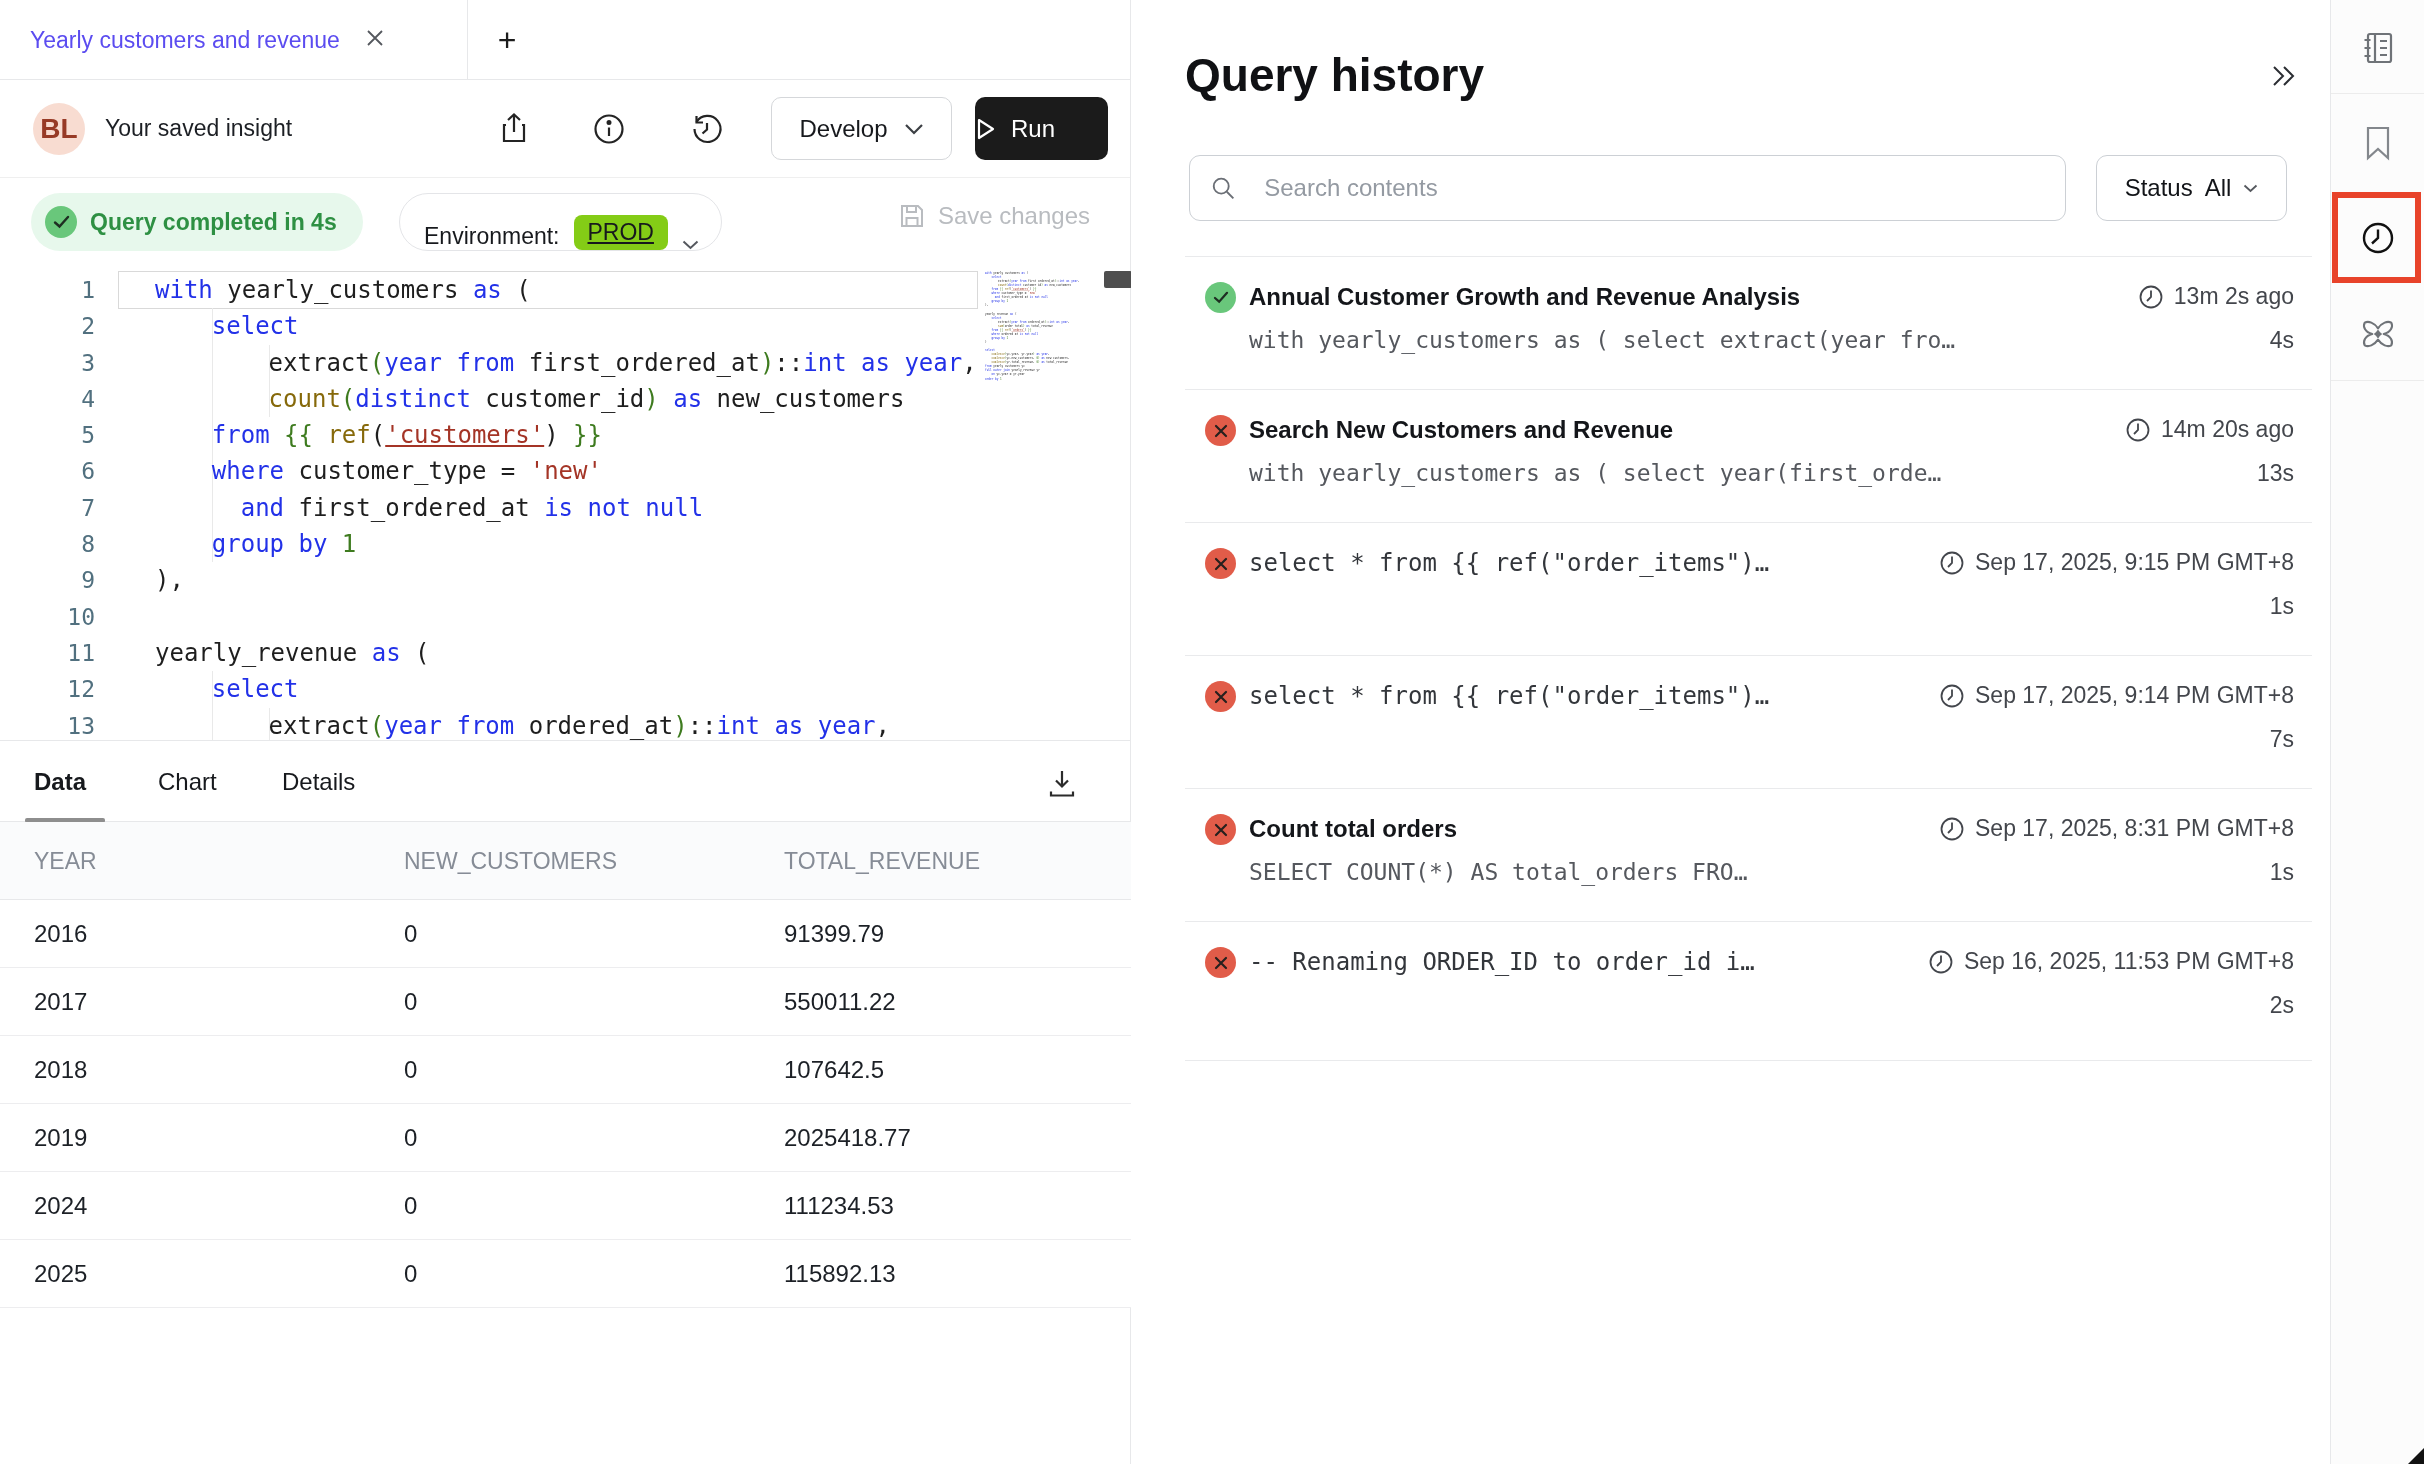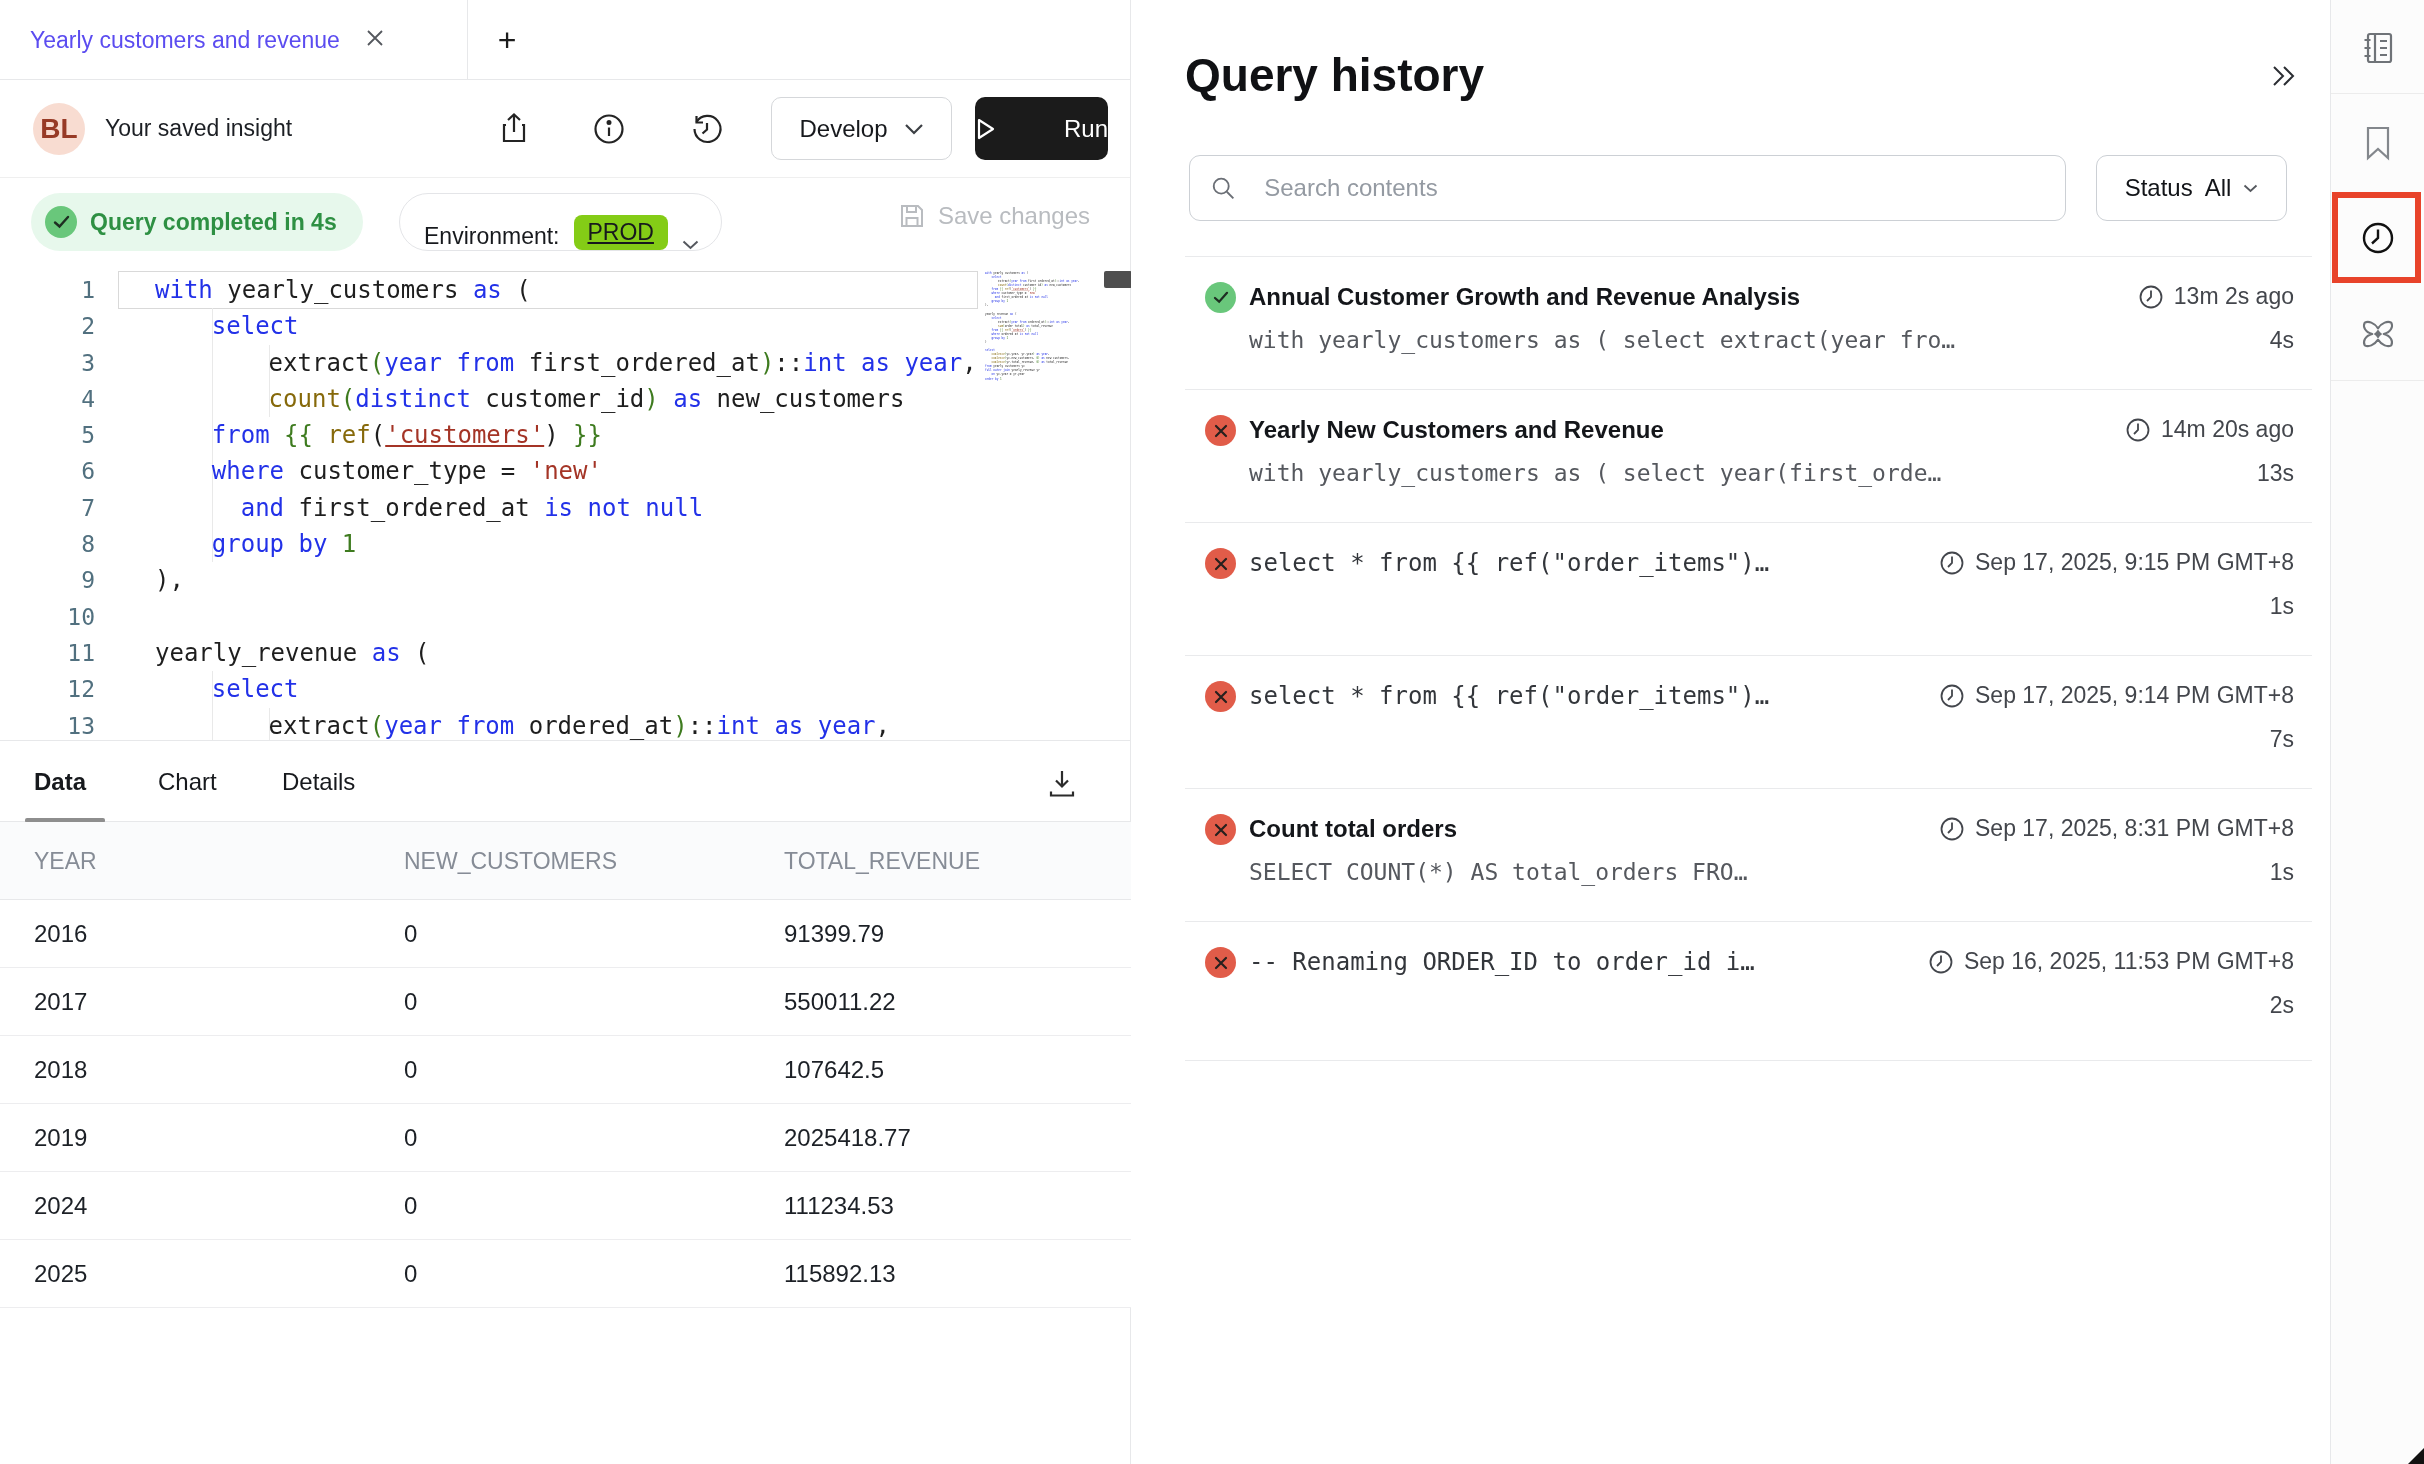--- a/index.html
+++ b/index.html
@@ -16,21 +16,21 @@
   .tab-close { color:#55585e; font-size:24px; line-height:1; padding:4px; }
   .tab-divider { position:absolute; left:467px; top:0; width:1px; height:80px; background:#e7e8ea; }
   .new-tab { position:absolute; left:487px; top:20px; width:40px; height:40px; font-size:32px; font-weight:300; color:#1c1c1c; display:flex; align-items:center; justify-content:center; }
 
   .toolbar { position:absolute; left:0; top:80px; width:100%; height:98px; border-bottom:1px solid #efefef; }
   .avatar { position:absolute; left:33px; top:23px; width:52px; height:52px; border-radius:50%; background:#f8dcd1; color:#973a26; font-size:28px; font-weight:700; display:flex; align-items:center; justify-content:center; }
   .doc-title { position:absolute; left:105px; top:35px; font-size:23px; color:#1c1f24; }
   .icon-btn { position:absolute; top:30px; width:38px; height:38px; display:flex; align-items:center; justify-content:center; cursor:pointer; }
   .icon-btn svg { stroke:#242424; }
   .btn-develop { position:absolute; left:771px; top:17px; width:181px; height:63px; border:1.5px solid #d5d7da; border-radius:10px; background:#fff; display:flex; align-items:center; justify-content:center; gap:16px; font-size:24px; color:#17191d; cursor:pointer; }
-  .btn-run { position:absolute; left:975px; top:17px; width:133px; height:63px; border-radius:10px; background:#1b1b1b; color:#fff; display:flex; align-items:center; justify-content:space-between; gap:14px; font-size:24px; cursor:pointer; }
+  .btn-run { position:absolute; left:975px; top:17px; width:133px; height:63px; border-radius:10px; background:#1b1b1b; color:#fff; display:flex; align-items:center; justify-content:flex-start; gap:14px; font-size:24px; cursor:pointer; }
 
   .status-row { position:absolute; left:0; top:178px; width:100%; height:90px; }
   .pill-success { position:absolute; left:31px; top:15px; height:58px; border-radius:29px; background:#e7f8ec; display:flex; align-items:center; gap:13px; padding:0 26px 0 14px; }
   .pill-success .txt { color:#2e9043; font-size:23px; font-weight:600; }
   .check-circle { width:32px; height:32px; border-radius:50%; background:#69c77b; display:flex; align-items:center; justify-content:center; }
   .pill-env { position:absolute; left:399px; top:15px; height:58px; border-radius:29px; background:#fff; border:1.5px solid #e4e5e8; display:flex; align-items:flex-end; gap:14px; padding:0 22px 0 24px; cursor:pointer; }
   .pill-env .lbl { font-size:23px; color:#17191d; }
   .env-chip { background:#84cc16; border-radius:8px; padding:4px 14px; font-size:23px; color:#17191d;text-decoration:underline; }
   .save-changes { position:absolute; right:40px; top:24px; display:flex; align-items:center; gap:12px; color:#b9bcc0; font-size:24px; cursor:pointer; }
 
@@ -340,21 +340,21 @@
     <span class="h-snippet">with yearly_customers as ( select extract(year fro…</span>
     <span class="h-duration">4s</span>
   </div>
         <div class="h-sep" style="top:389px"></div>
         <div class="h-item" style="top: 389px; height: 133px;">
     <span class="h-status error">
             <svg width="14" height="14" viewBox="0 0 14 14" fill="none" stroke="#27201e" stroke-width="2.2" stroke-linecap="round">
               <path d="M2 2 L12 12 M12 2 L2 12"></path>
             </svg>
           </span>
-    <span class="h-title">Yearly New Customers and Revenue</span>
+    <span class="h-title">Search New Customers and Revenue</span>
     <span class="h-time">
       <svg width="26" height="26" viewBox="0 0 26 26" fill="none" stroke="#43464c" stroke-width="1.8">
         <circle cx="13" cy="13" r="10.5"></circle>
               <path d="M13 6.5 V13 l-4 4"></path>
       </svg>
       <span class="t">14m 20s ago</span>
     </span>
     <span class="h-snippet">with yearly_customers as ( select year(first_orde…</span>
     <span class="h-duration">13s</span>
   </div>

